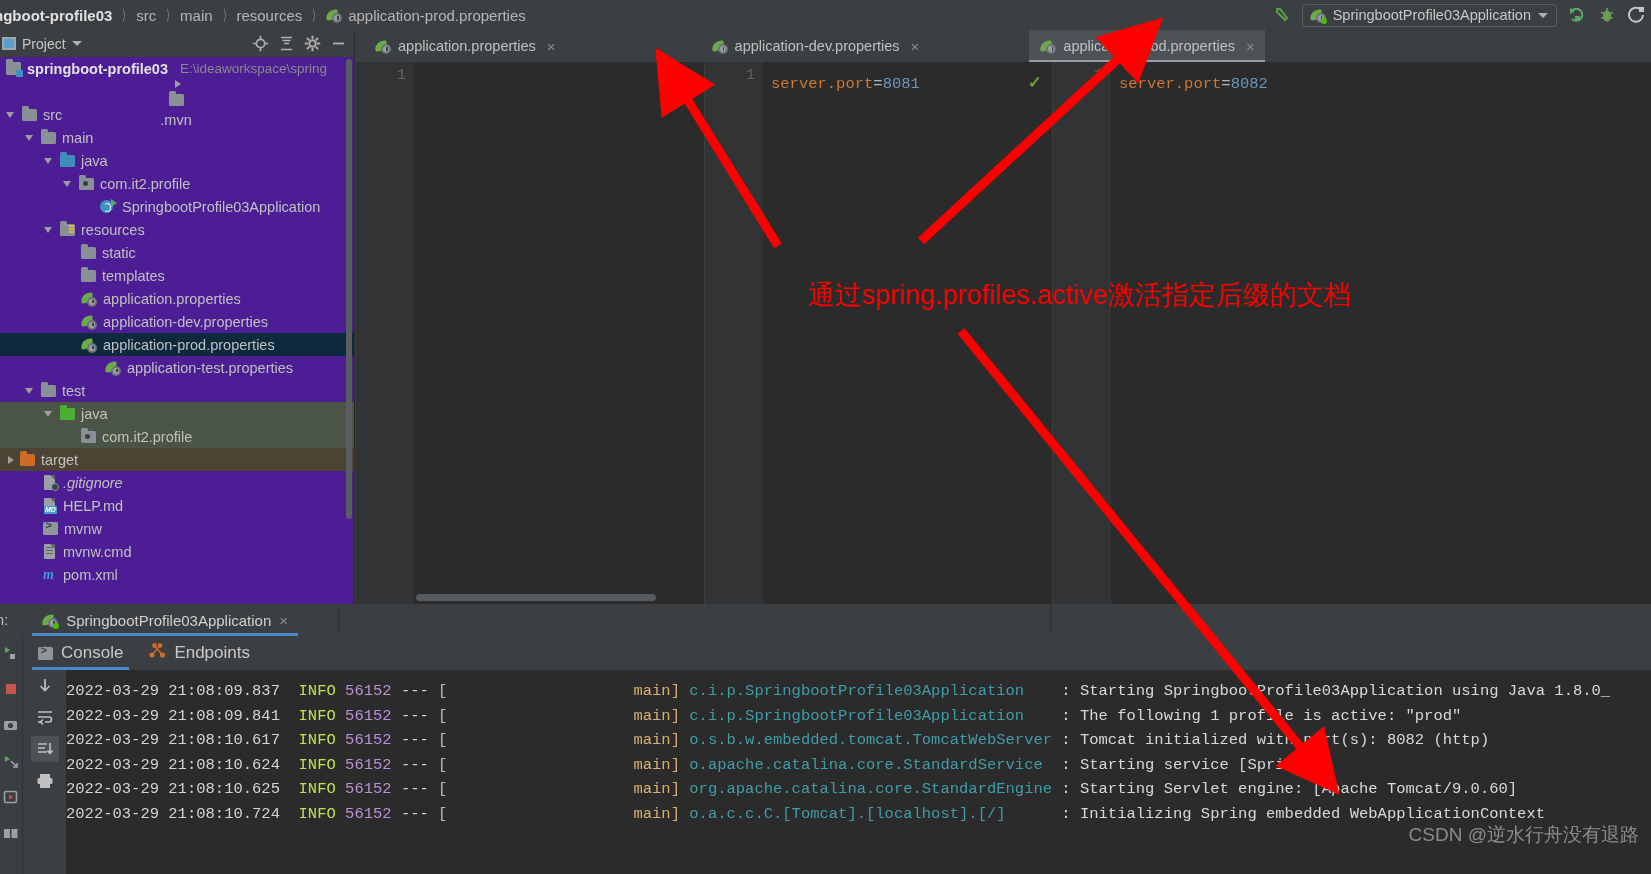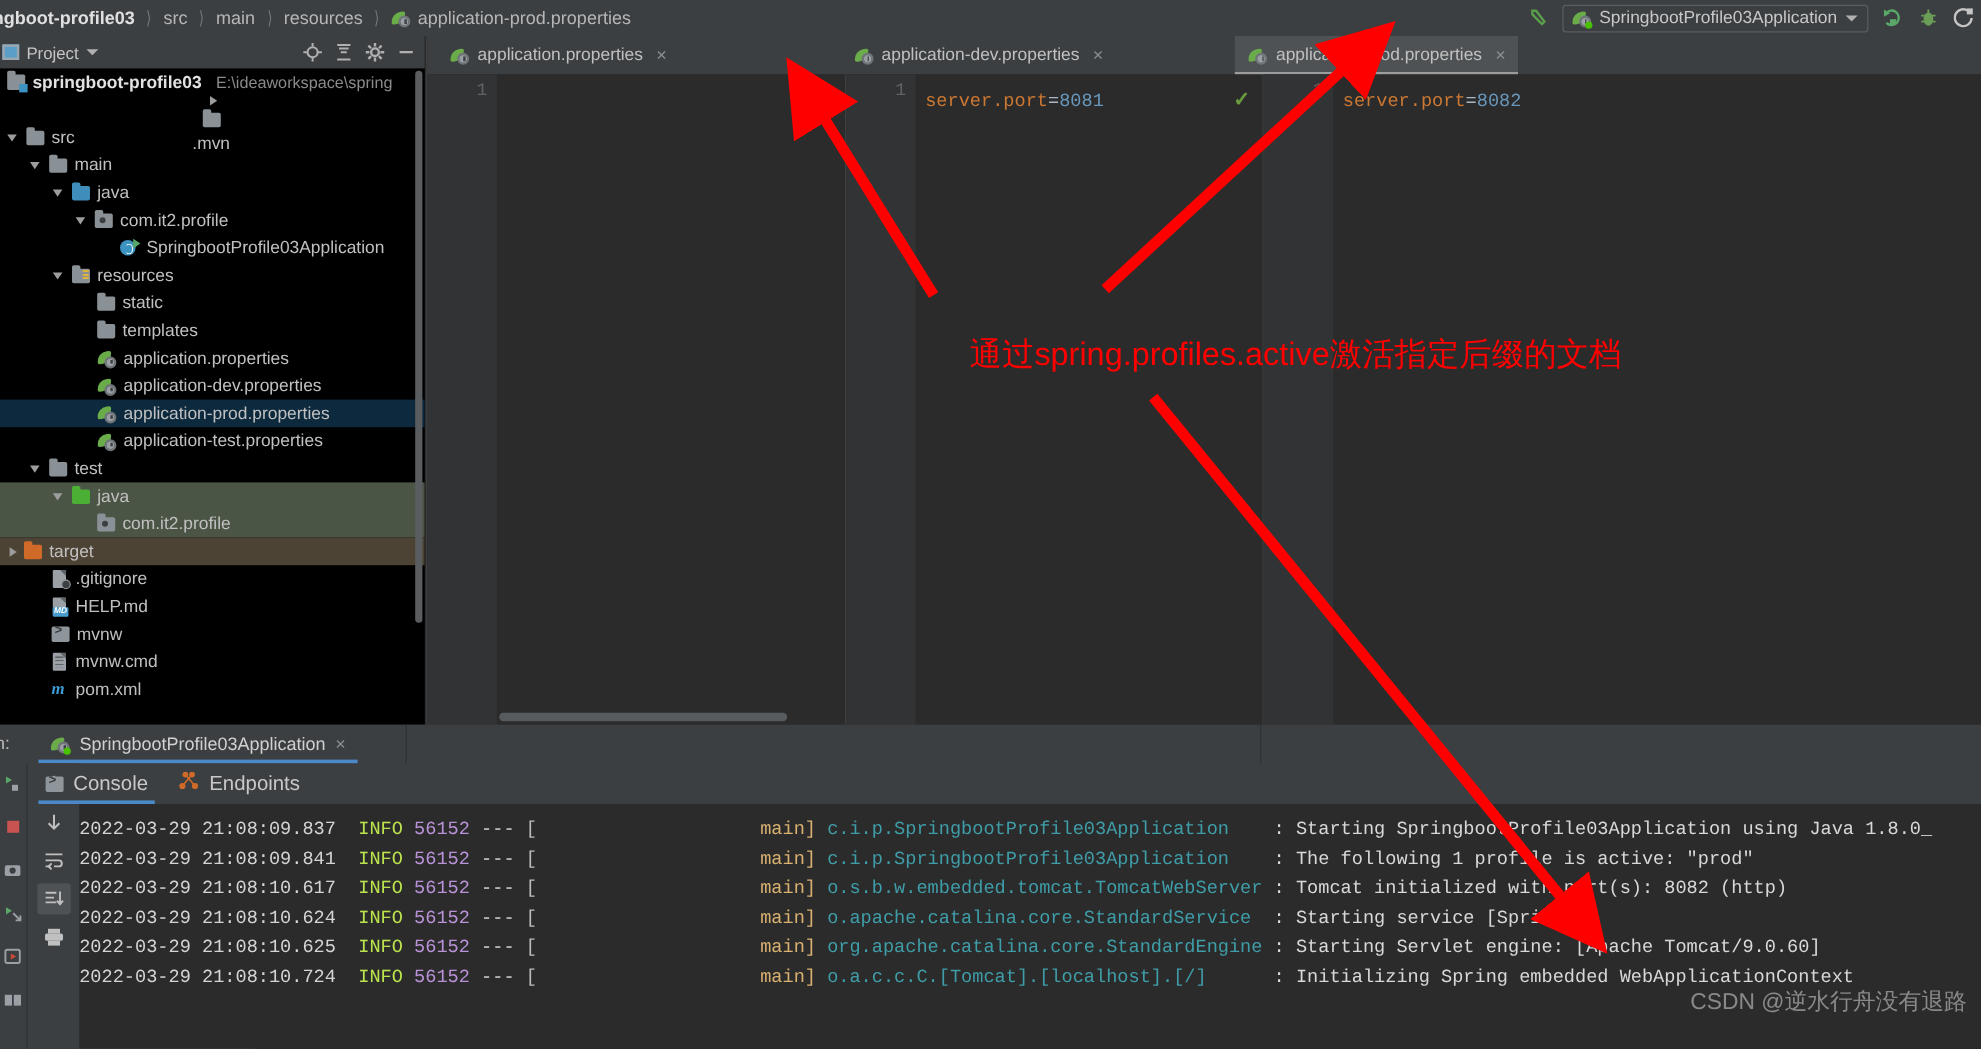--- a/index.html
+++ b/index.html
@@ -71,21 +71,21 @@
     border-top: 4px solid transparent; border-bottom: 4px solid transparent;
   }
 
   
   .icn { width: 20px; height: 20px; display:flex; align-items:center; justify-content:center; }
   .icn svg { display:block; }
 
   
   .leftpanel {
     position: absolute; left: 0; top: 30px; width: 355px; height: 574px;
-    background: #000000; border-right: 1px solid #2b2b2b;
+    background: #4c1d95; border-right: 1px solid #2b2b2b;
   }
   .panel-head {
     height: 27px; display: flex; align-items: center; padding: 0 6px 0 2px;
     gap: 6px; background: #3c3f41;
   }
   .panel-title { font-size: 14px; color: #c5c5c5; }
   .panel-head .spacer { flex: 1; }
   .panel-sq {
     width: 14px; height: 13px; border: 2px solid #9aa7b0; background: #5b9ec8;
     flex:none;
@@ -455,21 +455,21 @@
             <span>application-dev.properties</span>
           </div>
           <div class="row sel" style="padding-left: 61px;">
             <span class="tw"></span>
             <span class="leaf">
               <i class="blade"></i>
               <i class="ring"></i>
             </span>
             <span>application-prod.properties</span>
           </div>
-          <div class="row" style="padding-left: 61px;">
+          <div class="row" style="padding-left: 61px; margin-left: 24px;">
             <span class="tw"></span>
             <span class="leaf">
               <i class="blade"></i>
               <i class="ring"></i>
             </span>
             <span>application-test.properties</span>
           </div>
           <div class="row" style="padding-left: 23px;">
             <span class="tw d"></span>
             <span class="fold"></span>
@@ -483,21 +483,21 @@
           <div class="row greenbg" style="padding-left: 61px;">
             <span class="tw"></span>
             <span class="pkg"></span>
             <span>com.it2.profile</span>
           </div>
           <div class="row brownbg" style="padding-left: 4px;">
             <span class="tw r"></span>
             <span class="fold orange"></span>
             <span>target</span>
           </div>
-          <div class="row" style="padding-left: 23px;">
+          <div class="row" style="padding-left: 23px; font-style: italic;">
             <span class="tw"></span>
             <span class="fileico">
               <i class="pg"></i>
               <i class="fold-c"></i>
               <i class="ban"></i>
             </span>
             <span>.gitignore</span>
           </div>
           <div class="row" style="padding-left: 23px;">
             <span class="tw"></span>

